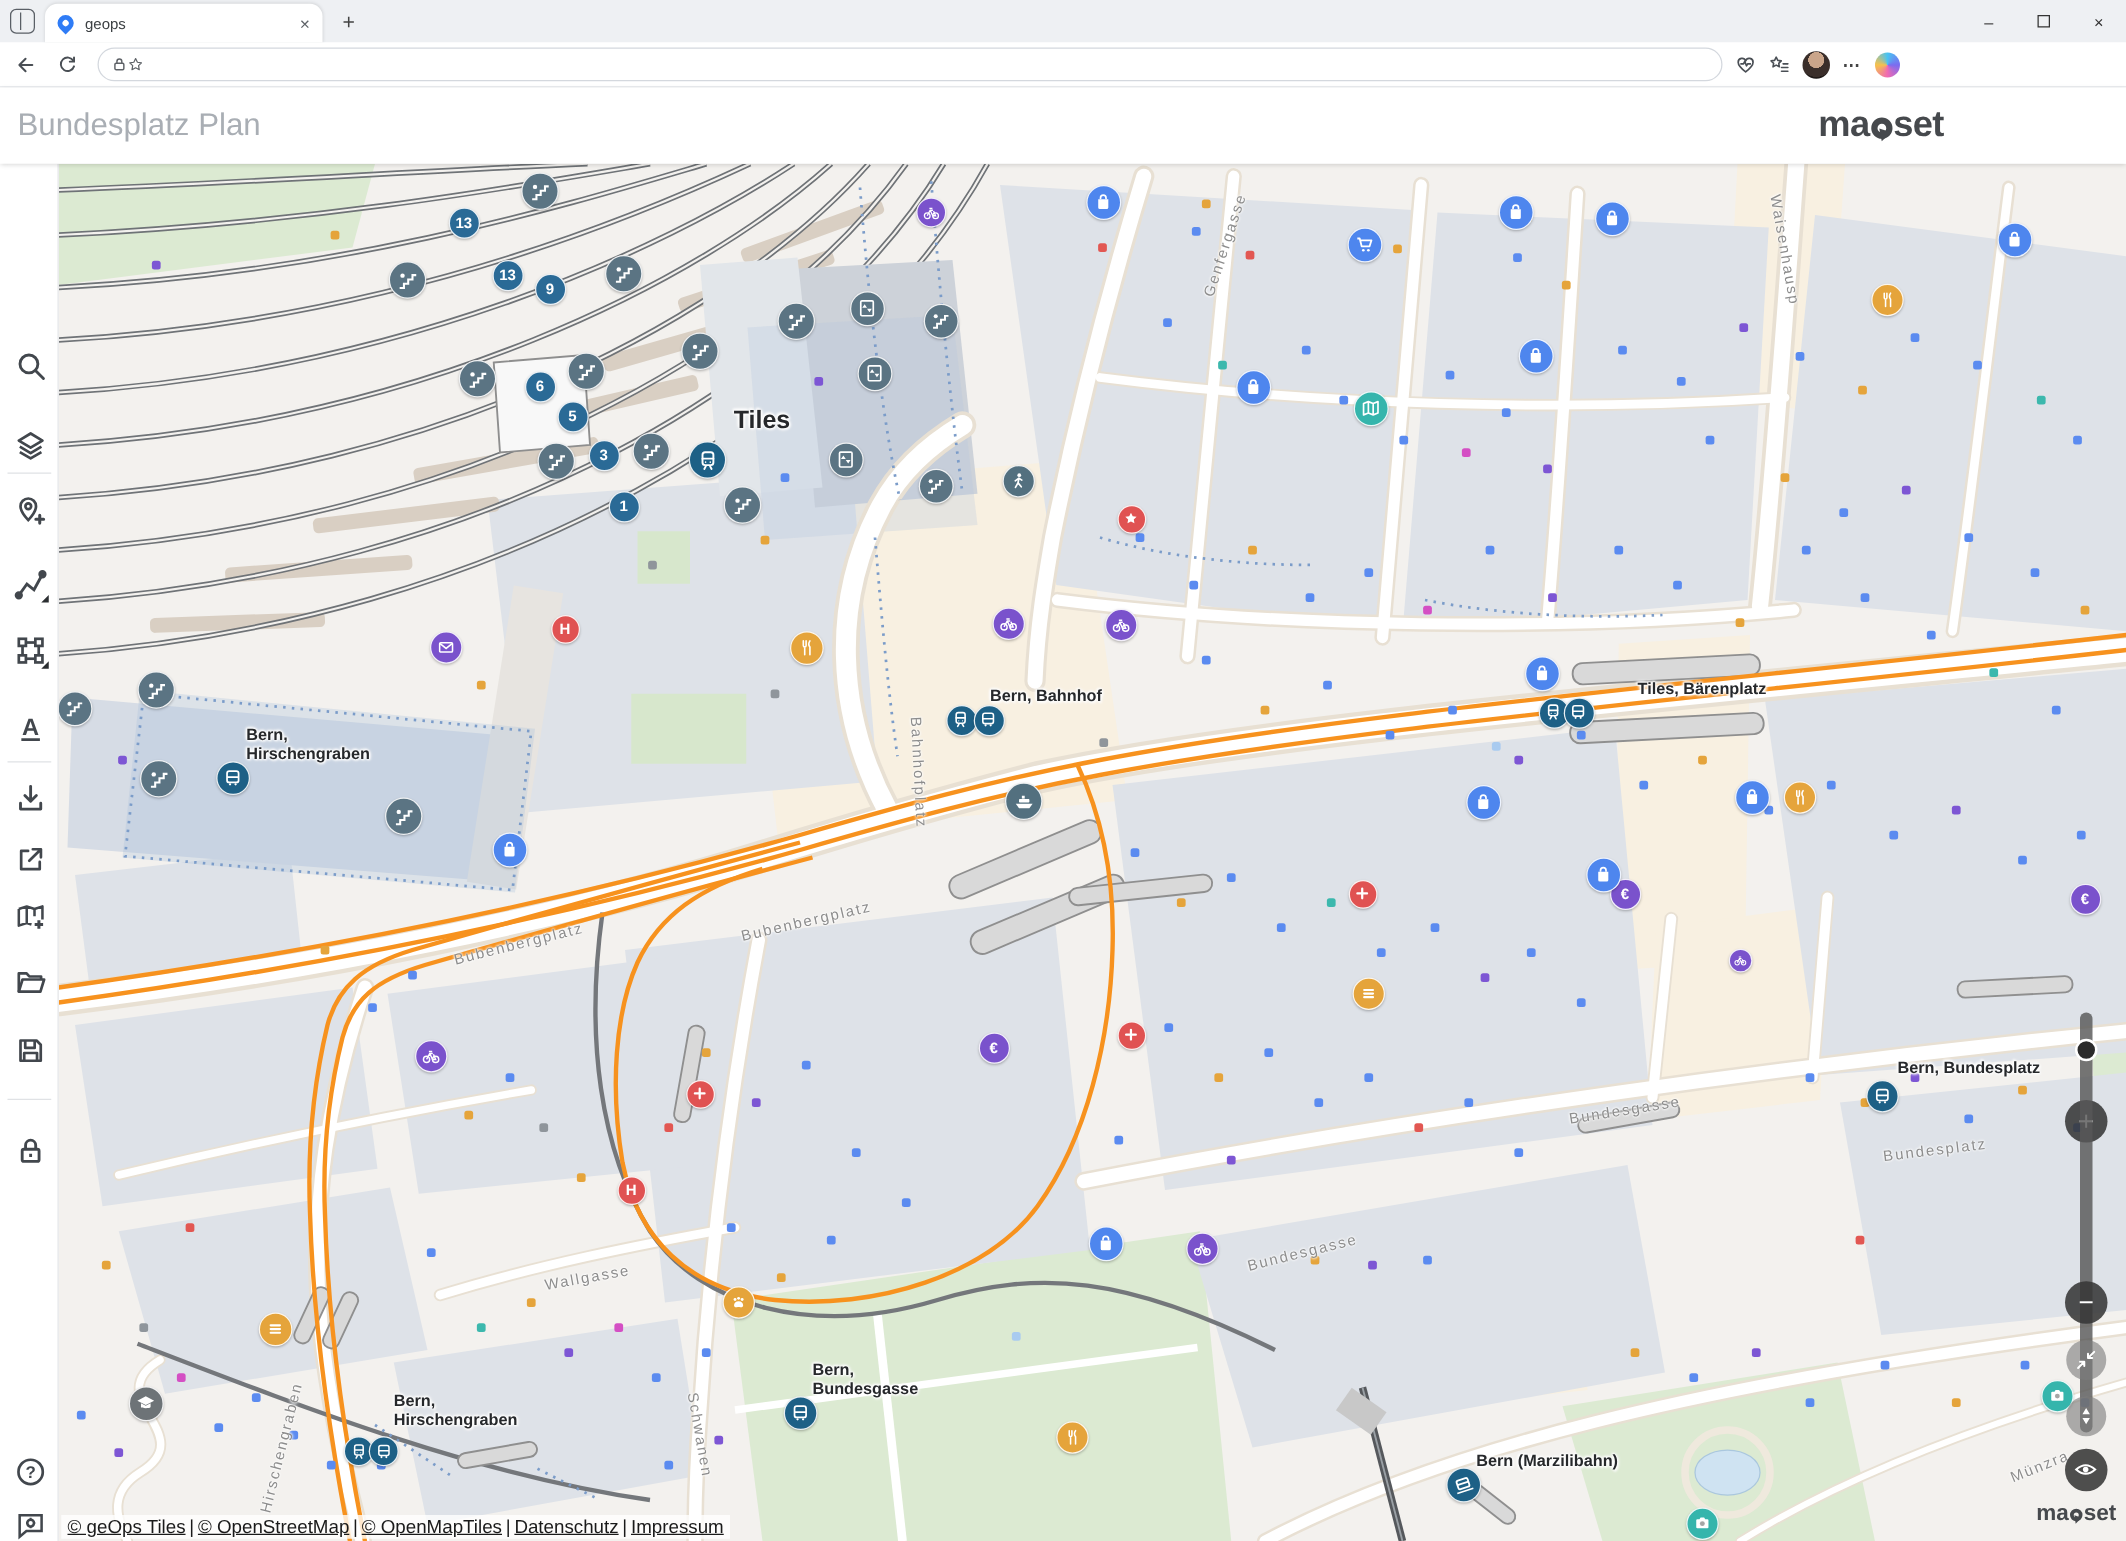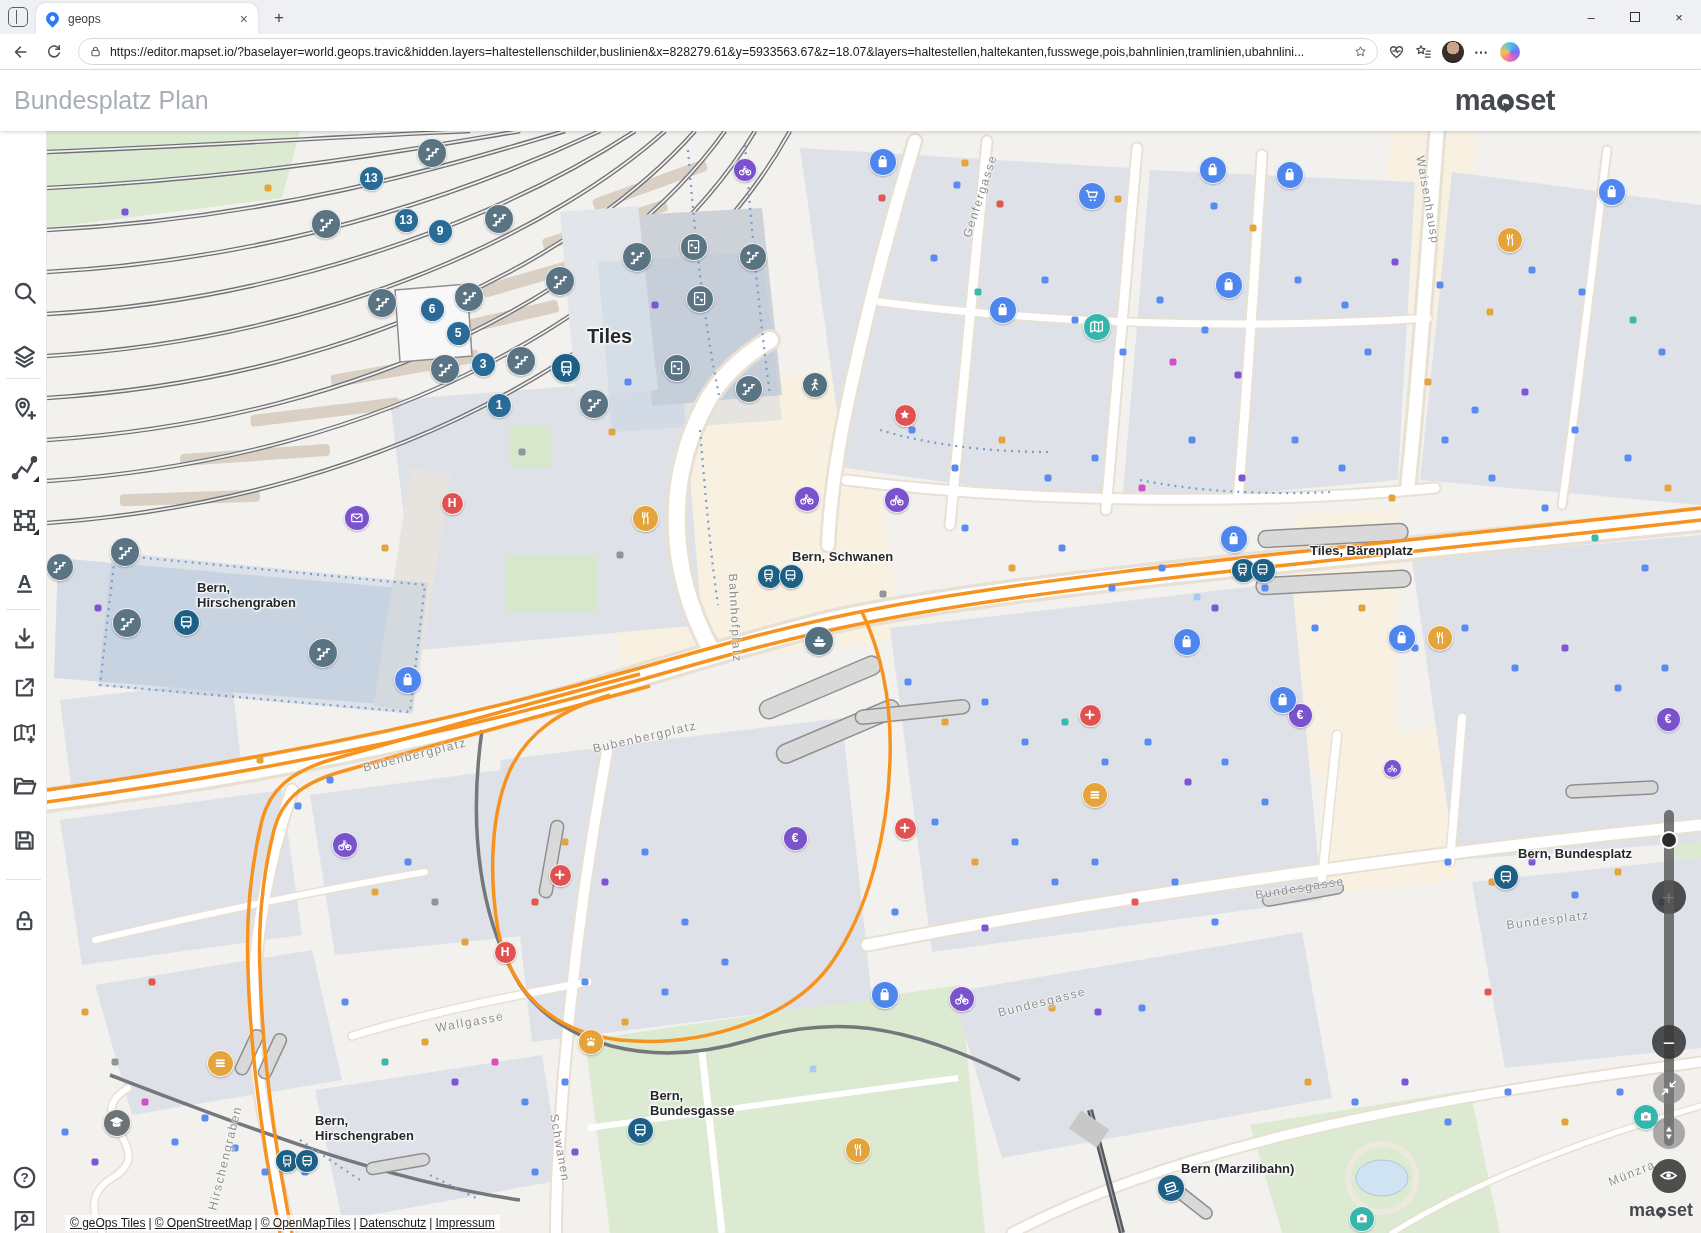--- a/index.html
+++ b/index.html
@@ -65,21 +65,21 @@
   .ctl.light { background:rgba(125,125,125,.62); }
   .ctl svg { width:62%; height:62%; }
   .zoom-glyph { font-size:21px; font-weight:400; line-height:1; }
   .zoom-track { position:absolute; left:1617px; top:679px; width:10px; height:336px; background:rgba(88,88,88,.82); border-radius:5px; }
   .zoom-handle { position:absolute; left:1613px; top:700px; width:18px; height:18px; border-radius:50%; background:#2b2b2b; border:2px solid #fff; }
 
   .watermark { position:absolute; right:8px; bottom:12px; font-weight:bold; font-size:18px; color:#46494d; display:flex; align-items:center; }
   .watermark .pin-p { display:inline-block; position:relative; width:10px; height:10px; border:3.4px solid #46494d; border-radius:50%; margin:0 1px; top:1px; }
   .watermark .pin-p::after { content:''; position:absolute; left:-1px; bottom:-8px; border:3.4px solid transparent; border-top:6px solid #46494d; transform:rotate(18deg); }
 
-  .attribution { position:absolute; left:18px; bottom:2px; background:rgba(255,255,255,.78); padding:1px 5px; font-size:12px; color:#1a1a1a; }
+  .attribution { position:absolute; left:2px; bottom:2px; background:rgba(255,255,255,.78); padding:1px 5px; font-size:15px; color:#1a1a1a; }
   .attribution a { color:#1a1a1a; text-decoration:underline; }
   .attribution .sep { margin:0 3px; text-decoration:none; }
 </style>
 </head>
 <body>
 
 <svg width="0" height="0" style="position:absolute">
   <defs>
 
     <symbol id="i-search" viewBox="0 0 20 20">
@@ -365,21 +365,20 @@
     </button>
   <button class="nav-btn">
       <svg>
         <use href="#b-refresh"></use>
       </svg>
     </button>
   <div class="omnibox">
     <svg>
         <use href="#b-lock"></use>
       </svg>
-    <span class="url-text">https://editor.mapset.io/?baselayer=world.geops.travic&amp;hidden.layers=haltestellenschilder,buslinien&amp;x=828279.61&amp;y=5933563.67&amp;z=18.07&amp;layers=haltestellen,haltekanten,fusswege,pois,bahnlinien,tramlinien,ubahnlini...</span>
     <svg>
         <use href="#b-star"></use>
       </svg>
   </div>
   <div class="browser-icons">
     <svg>
         <use href="#b-essentials"></use>
       </svg>
     <svg>
         <use href="#b-favhub"></use>
@@ -1142,21 +1141,21 @@
       <div class="mk" style="--c: #2a6a96; width: 25px; height: 25px; left: 423.5px; top: 220.5px;">
         <span>3</span>
       </div>
       <div class="mk" style="--c: #2a6a96; width: 25px; height: 25px; left: 439.5px; top: 261.5px;">
         <span>1</span>
       </div>
       <div class="stop-label big" style="left: 540px; top: 194px;">
         <div>Tiles</div>
       </div>
       <div class="stop-label" style="left: 745px; top: 418px;">
-        <div>Bern, Schwanen</div>
+        <div>Bern, Bahnhof</div>
       </div>
       <div class="stop-label" style="left: 150px; top: 449px;">
         <div>Bern,</div>
         <div>Hirschengraben</div>
       </div>
       <div class="stop-label" style="left: 1263px; top: 412px;">
         <div>Tiles, Bärenplatz</div>
       </div>
       <div class="stop-label" style="left: 1471px; top: 715px;">
         <div>Bern, Bundesplatz</div>

